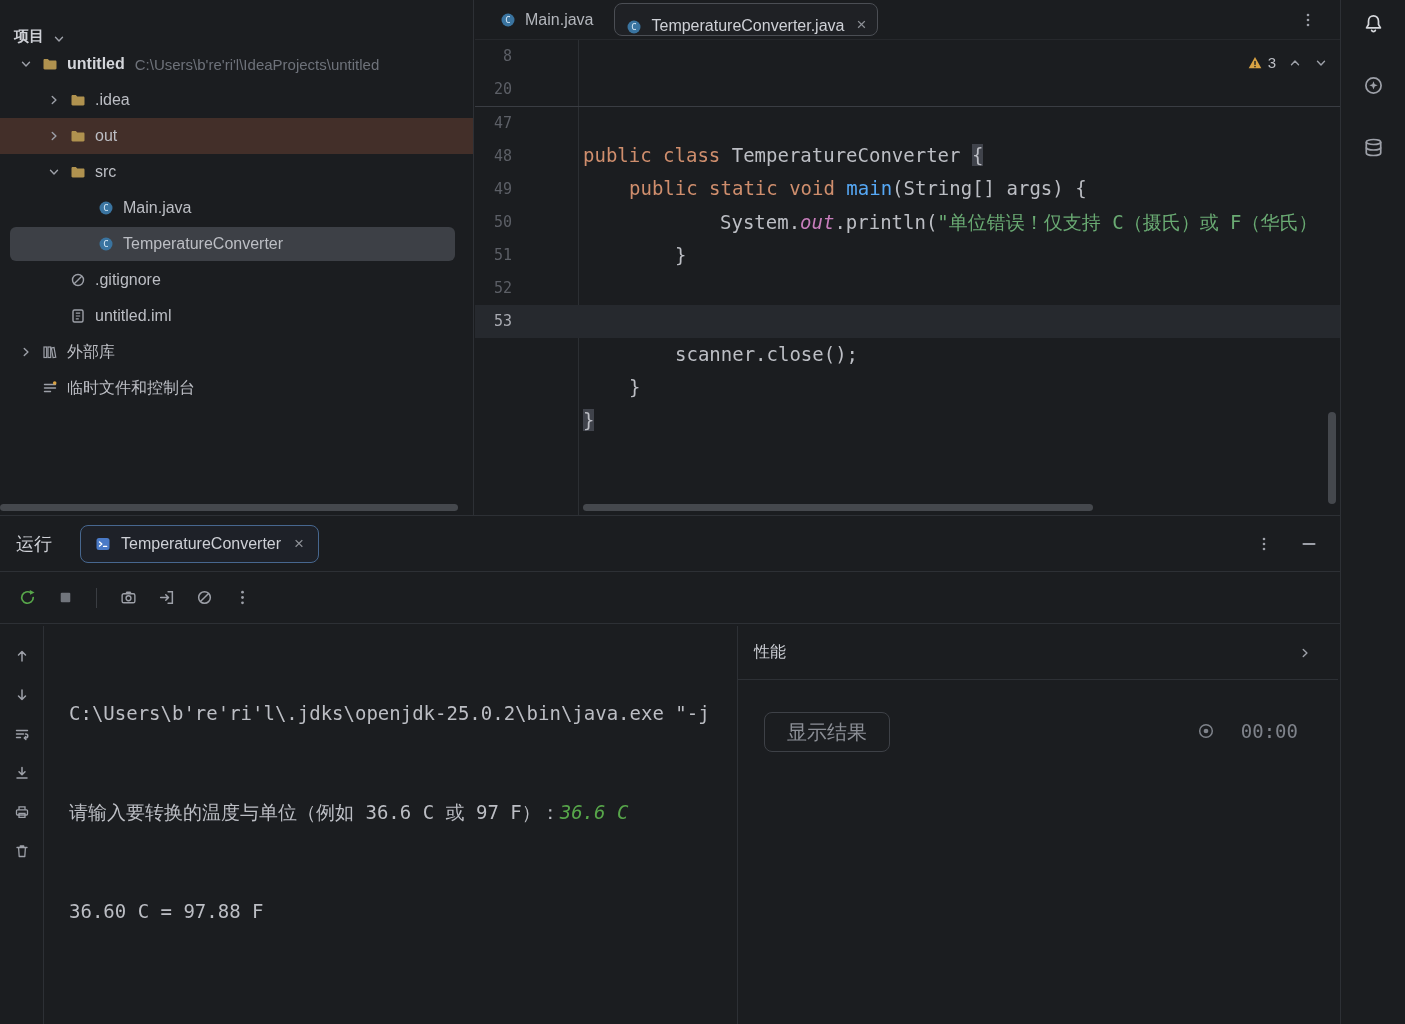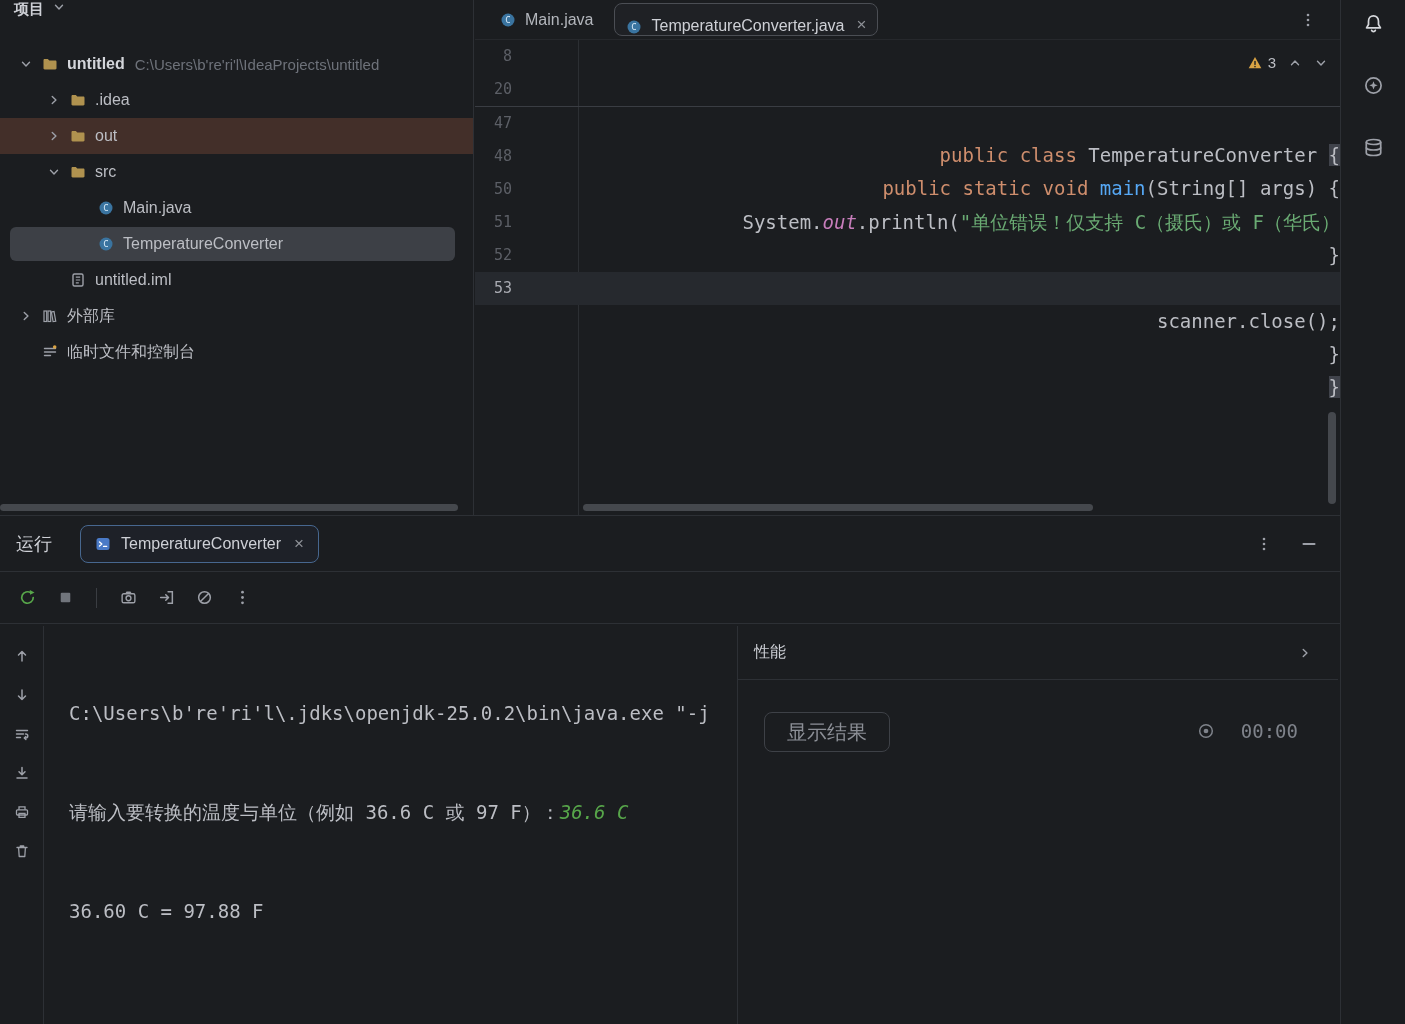--- a/index.html
+++ b/index.html
@@ -30,21 +30,21 @@
   .icn-lg{width:21px;height:21px;display:block;flex:none;}
   .rot-down{transform:rotate(90deg);}
   .rot-up{transform:rotate(-90deg);}
   .green{color:var(--green);}
 
   
   .top-area{position:absolute;left:0;top:0;width:1340px;height:515px;}
 
   
   .project-panel{position:absolute;left:0;top:0;width:474px;height:515px;border-right:1px solid var(--border);overflow:hidden;}
-  .pp-header{height:46px;display:flex;align-items:flex-start;gap:8px;padding:0 14px;}
+  .pp-header{height:46px;display:flex;align-items:flex-end;gap:8px;padding:0 14px;}
   .pp-title{font-weight:700;font-size:15px;color:#ced0d6;}
   .tree{position:relative;}
   .trow{position:relative;height:36px;display:flex;align-items:center;white-space:nowrap;}
   .trow>*{position:relative;}
   .p0{padding-left:14px;} .p1{padding-left:42px;} .p2{padding-left:70px;}
   .chev-box{width:24px;display:flex;align-items:center;justify-content:center;color:var(--dim);flex:none;}
   .icon-box{width:24px;display:flex;align-items:center;justify-content:center;flex:none;margin-right:5px;}
   .spacer{width:24px;flex:none;}
   .tlabel{color:var(--text);}
   .tbold{font-weight:700;color:#d3d5da;}
@@ -59,21 +59,21 @@
   .tab{display:flex;align-items:center;gap:9px;height:33px;padding:0 11px;font-size:16px;color:#b3b6bc;}
   .tab.active{border:1px solid #4b4e54;border-radius:8px;background:#1f2125;color:#ced0d6;align-items:flex-end;}
   .tab-x{color:#8e9197;font-size:17px;margin-left:3px;}
   .tab-more{position:absolute;right:24px;top:12px;color:var(--dim);}
   .gutter-line{position:absolute;left:103px;top:40px;bottom:0;width:1px;background:#2c2f33;}
   .codewrap{position:relative;font-family:"DejaVu Sans Mono",monospace;font-size:19px;}
   .sticky{border-bottom:1px solid #3a3d43;}
   .code-line{position:relative;height:33px;line-height:33px;white-space:pre;}
   .ln{position:absolute;left:0;top:0;width:37px;text-align:right;font-size:15px;color:var(--ln);line-height:33px;
       font-family:"DejaVu Sans Mono",monospace;}
-  .ct{display:block;padding-left:108px;color:var(--text);text-align:right;}
+  .ct{display:block;padding-left:108px;color:var(--text);}
   .ind4{padding-left:154px;} .ind8{padding-left:200px;} .ind12{padding-left:245px;}
   .kw{color:var(--kw);} .str{color:var(--str);} .cmt{color:var(--cmt);}
   .fld{color:var(--field);font-style:italic;} .fn{color:var(--fn);}
   .mbrace{background:#40434b;}
   .current{background:var(--cur-line);}
   .current .ln{color:#a9abb2;}
   .inspect{position:absolute;top:54px;right:12px;display:flex;align-items:center;gap:12px;font-size:15px;color:var(--text);}
   .inspect .chev{color:var(--dim);}
   .ed-hscroll{position:absolute;left:108px;bottom:4px;width:510px;height:7px;border-radius:4px;background:var(--scroll);}
   .ed-vscroll{position:absolute;right:4px;top:412px;width:8px;height:92px;border-radius:4px;background:var(--scroll);}
@@ -308,20 +308,29 @@
         <div class="trow p2 sel-act">
           <span class="spacer"></span>
           <span class="icon-box">
               <svg class="icn">
                 <use href="#i-class"></use>
               </svg>
             </span>
           <span class="tlabel">TemperatureConverter</span>
         </div>
 
+        <div class="trow p1">
+          <span class="spacer"></span>
+          <span class="icon-box" style="color:#9da0a8">
+              <svg class="icn">
+                <use href="#i-ignore"></use>
+              </svg>
+            </span>
+          <span class="tlabel">.gitignore</span>
+        </div>
 
         <div class="trow p1">
           <span class="spacer"></span>
           <span class="icon-box" style="color:#9da0a8">
               <svg class="icn">
                 <use href="#i-file"></use>
               </svg>
             </span>
           <span class="tlabel">untitled.iml</span>
         </div>
@@ -389,20 +398,24 @@
           </div>
         </div>
 
         <div class="code-line">
           <span class="ln">47</span>
           <span class="ct ind12"><span>System.</span><span class="fld">out</span><span>.println(</span><span class="str">"单位错误！仅支持 C（摄氏）或 F（华氏）</span></span>
         </div>
         <div class="code-line">
           <span class="ln">48</span>
           <span class="ct ind8"><span>}</span></span>
+        </div>
+        <div class="code-line">
+          <span class="ln">49</span>
+          <span class="ct"><span></span></span>
         </div>
         <div class="code-line">
           <span class="ln">50</span>
           <span class="ct ind8"><span class="cmt">// 关闭Scanner，释放资源</span></span>
         </div>
         <div class="code-line">
           <span class="ln">51</span>
           <span class="ct ind8"><span>scanner.close();</span></span>
         </div>
         <div class="code-line">

